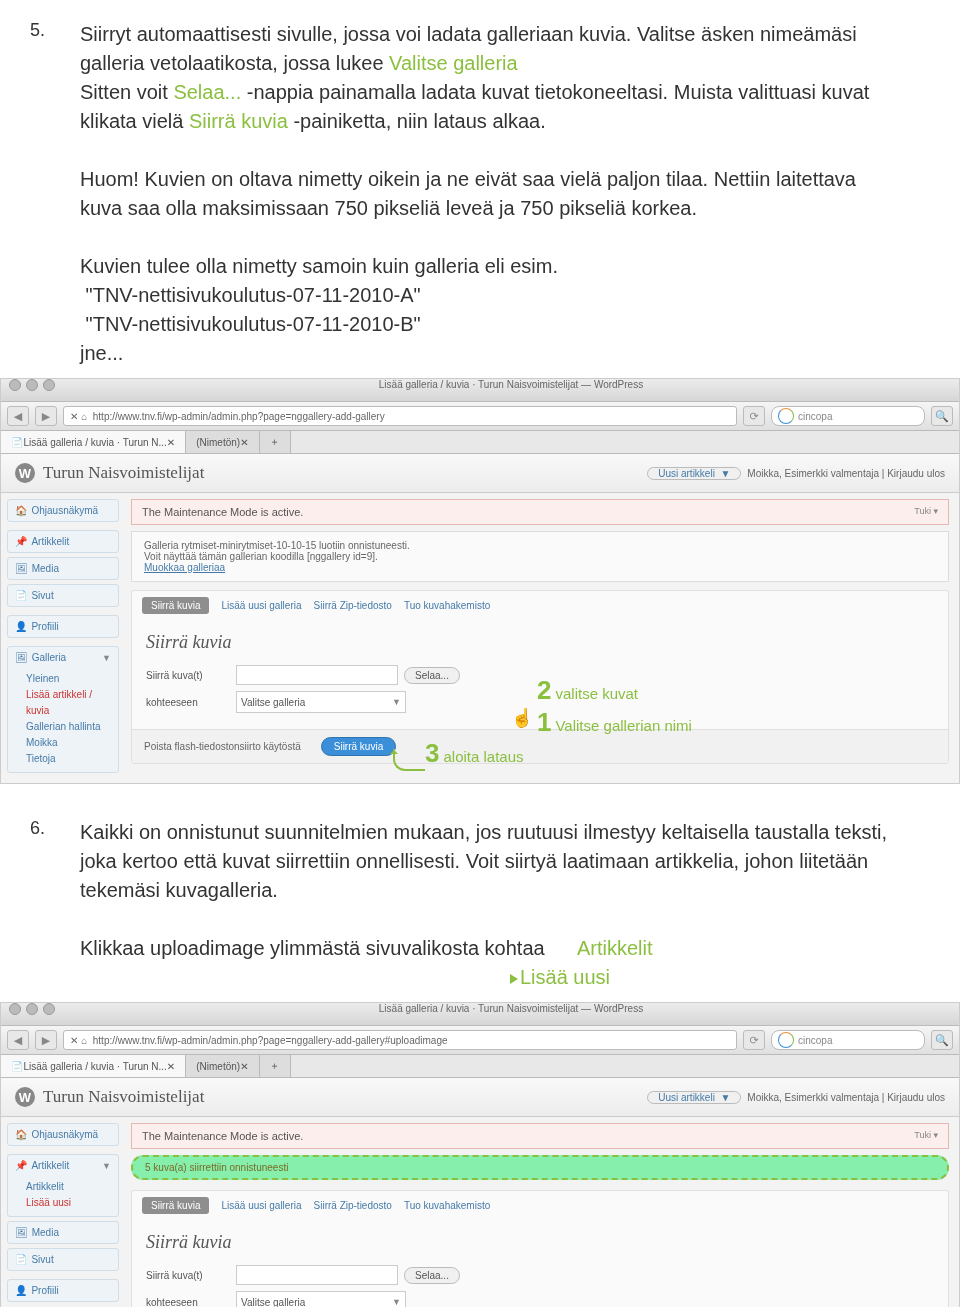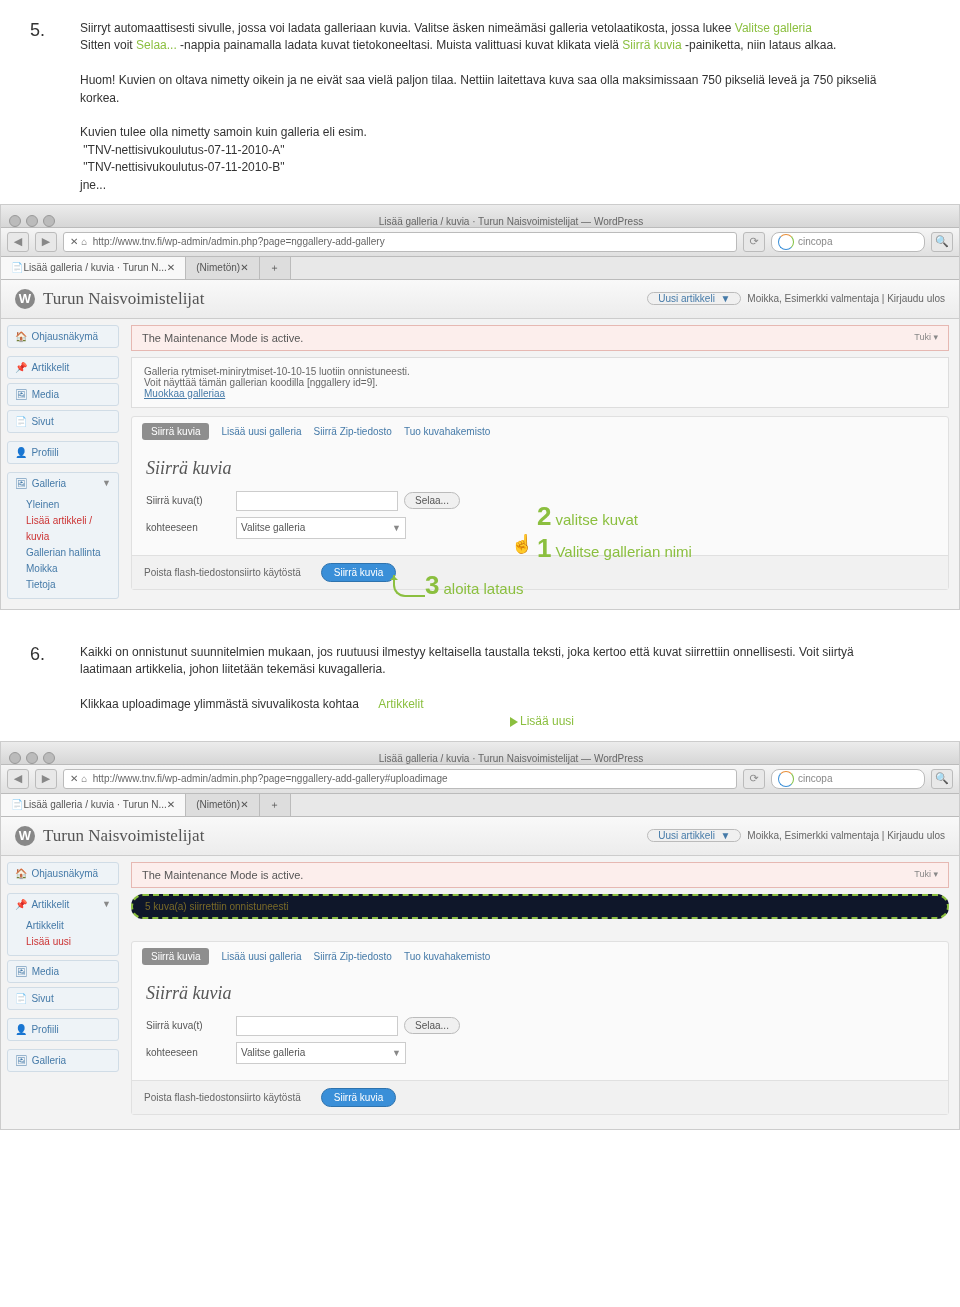--- a/index.html
+++ b/index.html
@@ -1,21 +1,21 @@
 <!DOCTYPE html>
 <html><head>
 <meta charset="utf-8">
 <style>
 body{margin:0;font-family:"Segoe UI",Arial,sans-serif;background:#fff;color:#333;width:960px}
 .step{display:flex;padding:20px 60px 4px 30px}
 .step-num{width:50px;font-size:18px;color:#333}
-.step-body{flex:1;font-size:12px;line-height:1.45;color:#333}
+.step-body{flex:1;font-size:20px;line-height:1.45;color:#333}
 .green{color:#8bbf3f}
 .browser{margin:6px 0 14px 0;background:#eee;border:1px solid #ccc;font-size:11px;color:#555}
-.br-title{background:linear-gradient(#ececec,#d6d6d6);border-bottom:1px solid #bbb;display:flex;align-items:flex-end;height:22px}
+.br-title{background:linear-gradient(#ececec,#d6d6d6);border-bottom:1px solid #bbb;display:flex;align-items:flex-start;height:22px}
 .tl-dots{display:flex;gap:5px;padding:0 8px}
 .tl-dots span{width:10px;height:10px;border-radius:50%;background:#bbb;border:1px solid #999}
 .br-title-txt{flex:1;text-align:center;font-size:10px;color:#666}
 .br-toolbar{display:flex;align-items:center;height:28px;background:linear-gradient(#f5f5f5,#e0e0e0);border-bottom:1px solid #bbb;padding:0 6px;gap:6px}
 .nav-btn{width:20px;height:18px;background:#e8e8e8;border:1px solid #bbb;border-radius:3px;display:flex;align-items:center;justify-content:center;color:#888;font-size:11px}
 .url-bar{flex:1;background:#fff;border:1px solid #bbb;border-radius:3px;height:18px;display:flex;align-items:center;padding:0 6px;font-size:10px;color:#666}
 .search-bar{width:140px;background:#fff;border:1px solid #bbb;border-radius:8px;height:18px;display:flex;align-items:center;padding:0 6px;font-size:10px;color:#888}
 .swirl{width:14px;height:14px;border:1.5px solid #3a8fd8;border-radius:50%;border-top-color:#e88f3a;border-right-color:#7fbf3f;margin-right:4px}
 .tabs-bar{display:flex;align-items:center;height:22px;background:#e8e8e8;border-bottom:1px solid #bbb;font-size:10px}
 .tab{padding:0 10px;height:22px;display:flex;align-items:center;border-right:1px solid #bbb;background:#f8f8f8}
@@ -29,21 +29,21 @@
 .wp-side{width:124px;padding:6px 0;font-size:10px;color:#457aa8}
 .side-group{background:#eef3f7;border:1px solid #d0dce6;border-radius:3px;margin:0 6px 4px 6px}
 .side-head{padding:5px 7px;color:#457aa8;display:flex;align-items:center;gap:4px;cursor:pointer}
 .side-head .chev{margin-left:auto;color:#888;font-size:9px}
 .side-sub{padding:3px 0 5px 18px;color:#457aa8;line-height:1.6}
 .wp-main{flex:1;padding:6px 10px 14px 6px;position:relative}
 .notice{border:1px solid #e6b8b2;background:#fceeec;padding:6px 10px;font-size:11px;color:#555;margin-bottom:6px}
 .notice-small{float:right;font-size:9px;color:#888}
 .ok-box{background:#fafafa;border:1px solid #ddd;padding:8px 12px;font-size:10px;color:#666;margin-bottom:8px}
 .ok-box a{color:#457aa8;text-decoration:underline}
-.yellow-notice{border:1px dashed #8bbf3f;border-radius:12px;background:#0f172a;padding:5px 12px;font-size:10px;color:#7a6a28;margin-bottom:22px;border-style:dashed;border-width:2px}
+.yellow-notice{border:1px dashed #8bbf3f;border-radius:12px;background:#86efac;padding:5px 12px;font-size:10px;color:#7a6a28;margin-bottom:10px;border-style:dashed;border-width:2px}
 .panel{background:#fafafa;border:1px solid #e0e0e0;border-radius:3px}
 .panel-tabs{display:flex;gap:12px;padding:6px 10px;font-size:10px;color:#457aa8;align-items:center}
 .panel-tab-active{background:#8e8e8e;color:#fff;padding:3px 9px;border-radius:3px}
 .panel-body{padding:10px 14px}
 .panel-h{font-family:Georgia,serif;font-style:italic;font-size:18px;color:#555;margin:2px 0 12px 0}
 .frow{display:flex;align-items:center;margin:6px 0;font-size:10px;color:#555}
 .frow label{width:90px}
 .text-in{background:#fff;border:1px solid #ccc;height:18px;width:160px;margin-right:6px}
 .browse-btn{background:#f0f0f0;border:1px solid #bbb;border-radius:9px;padding:2px 10px;font-size:10px;color:#555}
 .sel{background:#fff;border:1px solid #ccc;height:20px;width:160px;font-size:10px;padding:0 4px;display:flex;align-items:center;justify-content:space-between}
@@ -174,21 +174,21 @@
         </div>
         <div class="panel-foot">
           <span>Poista flash-tiedostonsiirto käytöstä</span>
           <span class="blue-pill">Siirrä kuvia</span>
         </div>
       </div>
 
       <div class="overlay" style="left:412px;top:182px"><span class="big-num">2</span><span class="ov-txt">valitse kuvat</span></div>
       <div class="overlay" style="left:412px;top:214px"><span class="big-num">1</span><span class="ov-txt">Valitse gallerian nimi</span></div>
       <span class="hand-cursor" style="left:386px;top:214px">☝</span>
-      <div class="overlay" style="left:300px;top:251px"><span class="big-num">3</span><span class="ov-txt">aloita lataus</span></div>
+      <div class="overlay" style="left:300px;top:245px"><span class="big-num">3</span><span class="ov-txt">aloita lataus</span></div>
       <div class="arrow-curve" style="left:268px;top:256px"></div>
     </div>
   </div>
 </div>
 
 <div class="step">
   <div class="step-num">6.</div>
   <div class="step-body">
     <span>Kaikki on onnistunut suunnitelmien mukaan, jos ruutuusi ilmestyy keltaisella taustalla teksti, joka kertoo että kuvat siirrettiin onnellisesti. Voit siirtyä laatimaan artikkelia, johon liitetään tekemäsi kuvagalleria.</span>
     <br><br>

